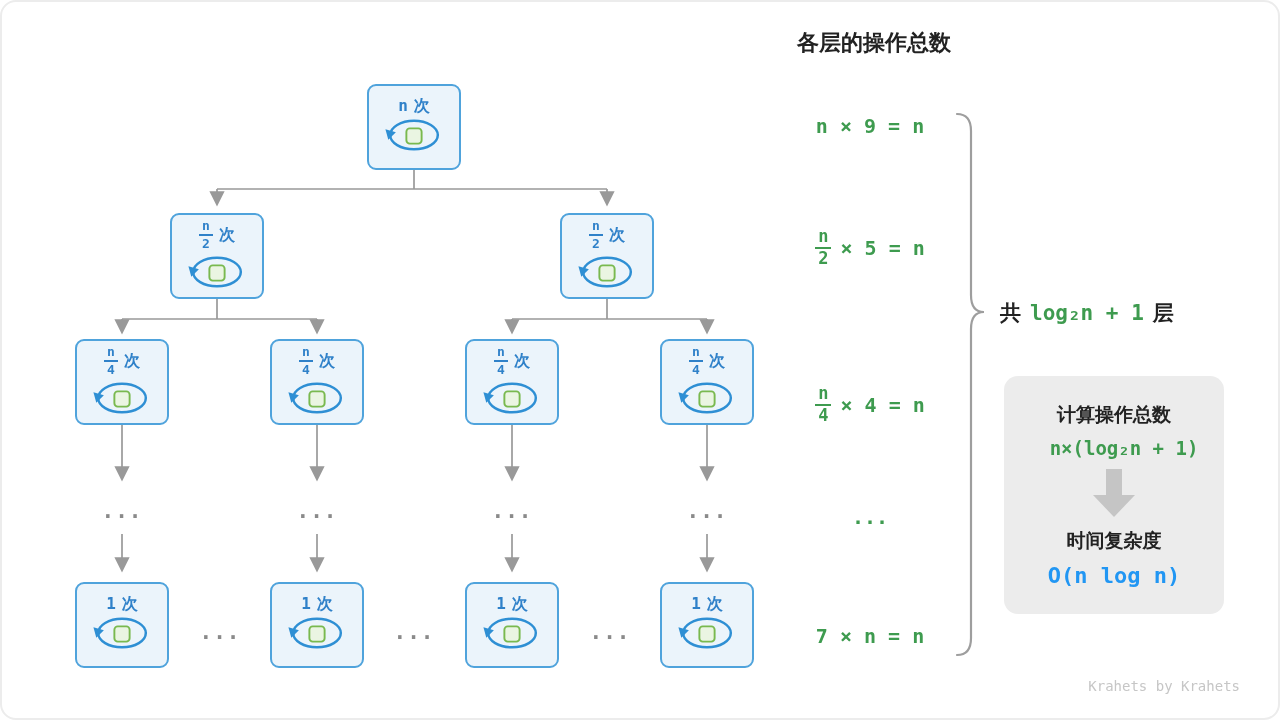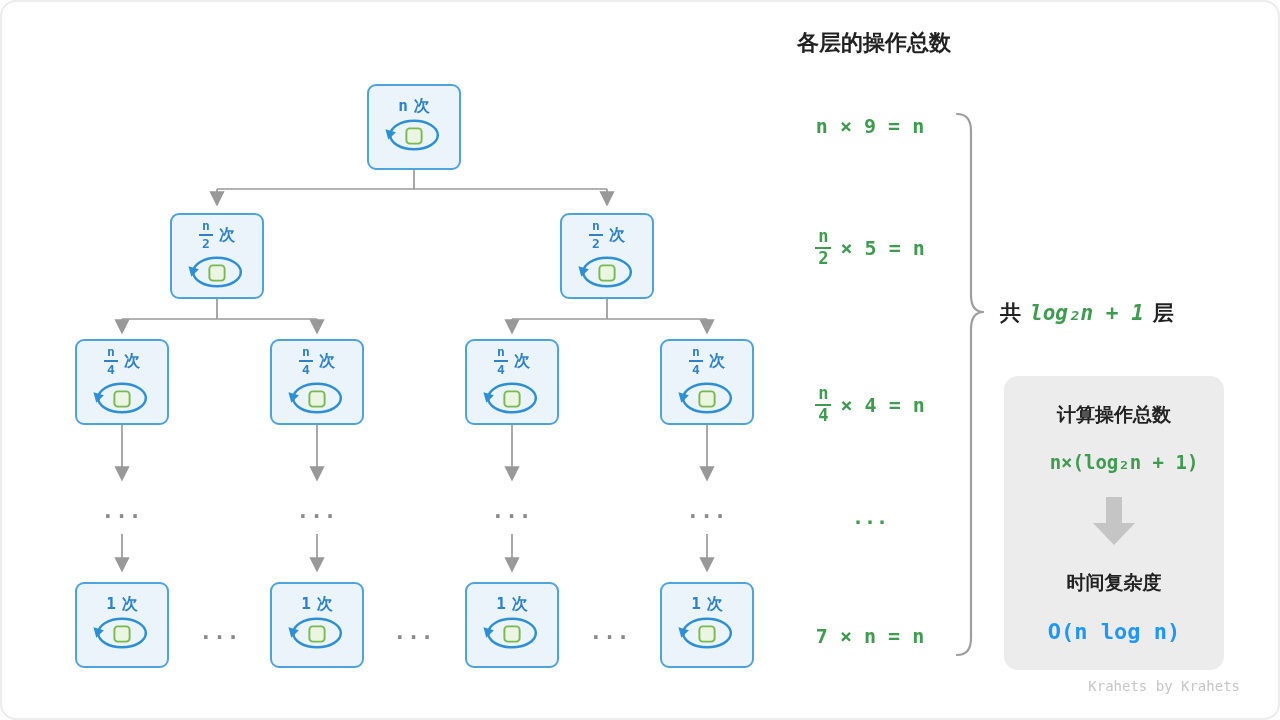--- a/index.html
+++ b/index.html
@@ -43,24 +43,24 @@
     color:#3E9B4F;font-weight:bold;font-size:20px;
     font-family:"DejaVu Sans Mono",monospace;
   }
   .eq .frac{font-size:17px;}
   .brace-svg{position:absolute;left:952px;top:105px;width:40px;height:560px;}
   .brace-label{
     position:absolute;left:998px;top:294px;height:34px;
     display:flex;align-items:center;gap:9px;font-size:21px;font-weight:bold;white-space:nowrap;
   }
   .brace-label .cjk{color:#222;}
-  .brace-label .formula{color:#3E9B4F;font-family:"DejaVu Sans Mono",monospace;font-style:italic;}
+  .brace-label .formula{color:#3E9B4F;font-family:"DejaVu Sans Mono",monospace;}
   
   .panel{
-    position:absolute;left:1002px;top:374px;width:220px;height:294px;box-sizing:border-box;
+    position:absolute;left:1002px;top:374px;width:220px;height:238px;box-sizing:border-box;
     background:#ECECEC;border-radius:14px;padding:26px 28px;
     display:flex;flex-direction:column;align-items:center;justify-content:space-between;
   }
   .panel-title{font-size:19px;font-weight:bold;color:#222;}
   .panel-formula{font-size:19px;font-weight:bold;color:#3E9B4F;font-family:"DejaVu Sans Mono",monospace;white-space:nowrap;margin-left:20px;}
   .panel-result{font-size:22px;font-weight:bold;color:#2196F3;font-family:"DejaVu Sans Mono",monospace;}
   .big-arrow{width:42px;height:50px;display:block;}
   .credit{
     position:absolute;right:38px;top:676px;color:#C6C6C6;font-size:14px;
     font-family:"DejaVu Sans Mono",monospace;

